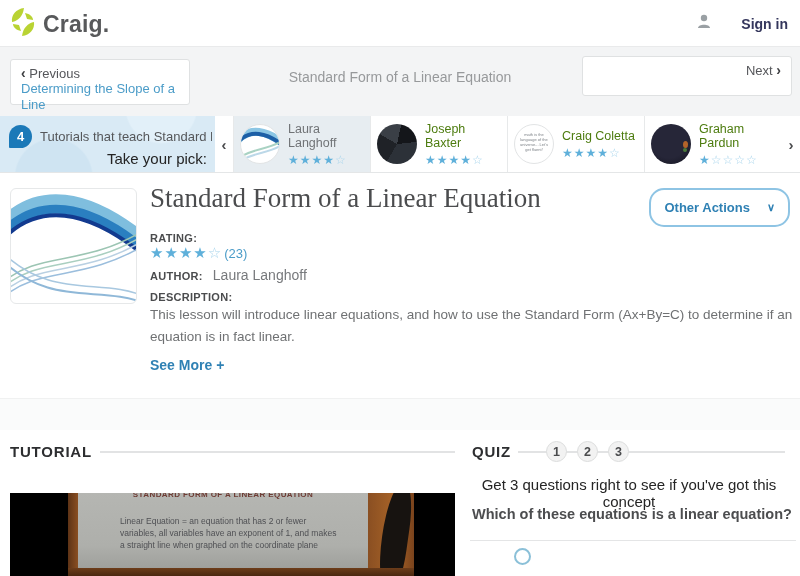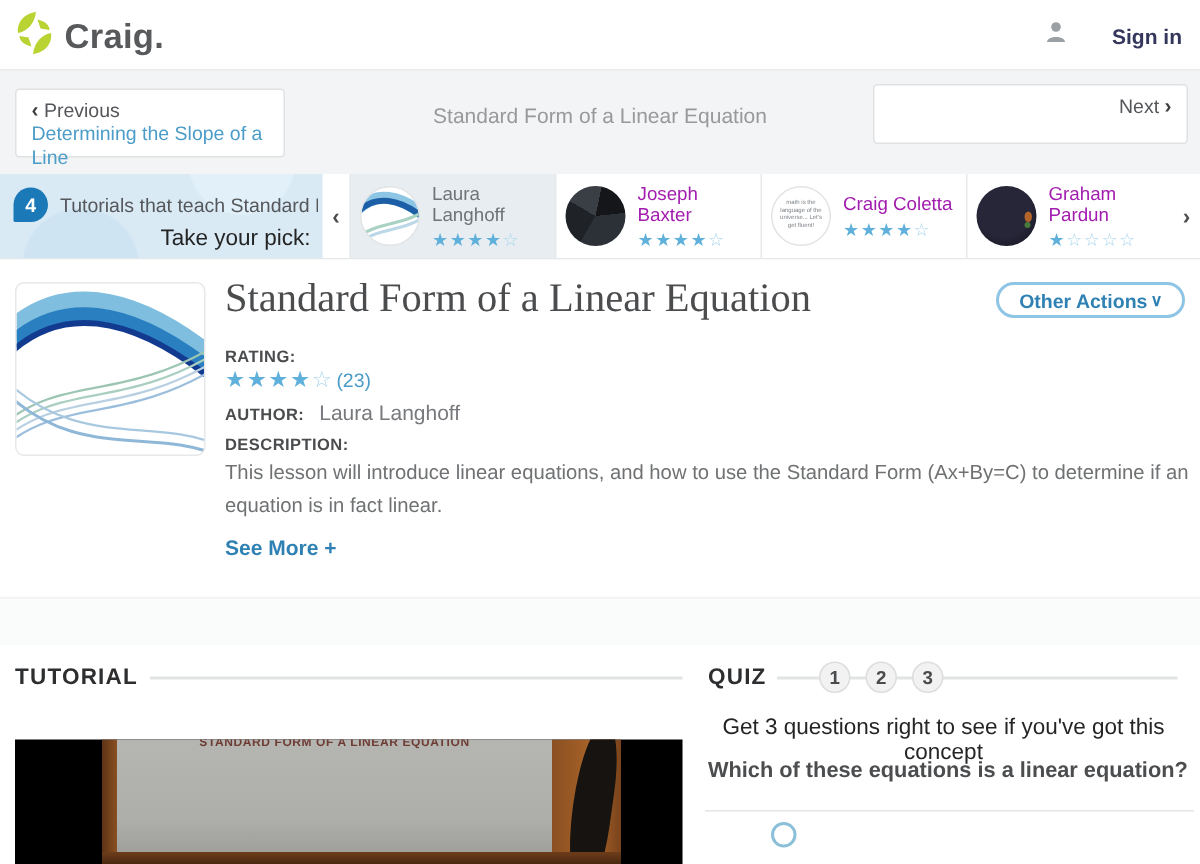--- a/index.html
+++ b/index.html
@@ -35,30 +35,30 @@
   .car-cards { flex:1; display:flex; }
   .card { width:137px; display:flex; align-items:center; gap:8px; padding:0 6px; border-left:1px solid #e7e9ea; background:#fff; cursor:pointer; }
   .card.selected { background:#e7edf1; }
   .avatar { width:40px; height:40px; border-radius:50%; flex:none; overflow:hidden; position:relative; border:1px solid #e2e4e5; background:#fff; }
   .avatar.dark1 { background:conic-gradient(from 210deg,#1f2227 0 25%,#3a3f46 0 45%,#14161a 0 65%,#2c3138 0 100%); border:none; }
   .avatar.dark2 { background:radial-gradient(circle at 45% 40%, #262638 0 55%, #12121e 100%); border:none; }
   .avatar .dot-a { position:absolute; right:3px; top:17px; width:5px; height:7px; background:#b3642a; border-radius:50%; }
   .avatar .dot-b { position:absolute; right:4px; top:24px; width:4px; height:4px; background:#4a7a3a; border-radius:50%; }
   .avatar-tinytext { position:absolute; inset:0; padding:7px 4px; font-size:4px; line-height:5px; color:#7d8287; text-align:center; }
   .card-col { display:flex; flex-direction:column; gap:3px; min-width:0; }
-  .card-name { font-size:12.5px; color:#a21caf; line-height:14px; }
+  .card-name { font-size:12.5px; color:#4d7c0f; line-height:14px; }
   .card.selected .card-name { color:#707376; }
   .stars { font-family:"DejaVu Sans", sans-serif; font-size:12px; letter-spacing:1px; }
   .stars .f { color:#5fb0da; } .stars .e { color:#a9d5ec; }
   
   .main { position:absolute; top:173px; left:0; width:800px; height:225px; background:#fff; }
   .thumb { position:absolute; left:10px; top:15px; width:127px; height:116px; border:1px solid #e6e8e9; border-radius:6px; overflow:hidden; background:#fff; }
   .main-title { position:absolute; left:150px; top:10px; font-family:"Liberation Serif", serif; font-size:27px; color:#4b4c4e; }
-  .other-actions { position:absolute; right:10px; top:15px; height:24px; padding:0 13px; border:2px solid #8ec4e4; border-radius:15px;
-    color:#2f81b4; font-size:13px; font-weight:bold; display:flex; align-items:center; gap:2px; background:#fff; cursor:pointer; }
+  .other-actions { position:absolute; right:10px; top:15px; height:39px; padding:0 13px; border:2px solid #8ec4e4; border-radius:15px;
+    color:#2f81b4; font-size:13px; font-weight:bold; display:flex; align-items:center; gap:17px; background:#fff; cursor:pointer; }
   .oa-chev { font-size:11px; font-weight:bold; }
   .meta-label { font-size:11px; font-weight:bold; color:#4b4c4e; letter-spacing:0.3px; }
   .rating-label { position:absolute; left:150px; top:59px; }
   .rating-row { position:absolute; left:150px; top:71px; display:flex; align-items:center; gap:2px; }
   .rating-row .stars { font-size:15px; }
   .rating-count { font-size:13px; color:#4b9cc8; cursor:pointer; }
   .author-row { position:absolute; left:150px; top:94px; display:flex; align-items:baseline; gap:10px; }
   .author-name { font-size:14px; color:#77797c; }
   .desc-label { position:absolute; left:150px; top:118px; }
   .desc-text { position:absolute; left:150px; top:131px; width:657px; font-size:13.5px; line-height:22px; color:#6f7173; }
@@ -246,17 +246,18 @@
       <span class="opt-text">10x + 3y + 7 = 0</span>
     </div>
   </div>
 
   <div class="video">
     <div class="wood-l"></div>
     <div class="wood-r"></div>
     <div class="chair"></div>
     <div class="slide">
       <div class="slide-title">STANDARD FORM OF A LINEAR EQUATION</div>
+      <div class="slide-text">Linear Equation = an equation that has 2 or fewer variables, all variables have an exponent of 1, and makes a straight line when graphed on the coordinate plane</div>
     </div>
     <div class="wood-b"></div>
   </div>
 
 </div>
 
 </body></html>

